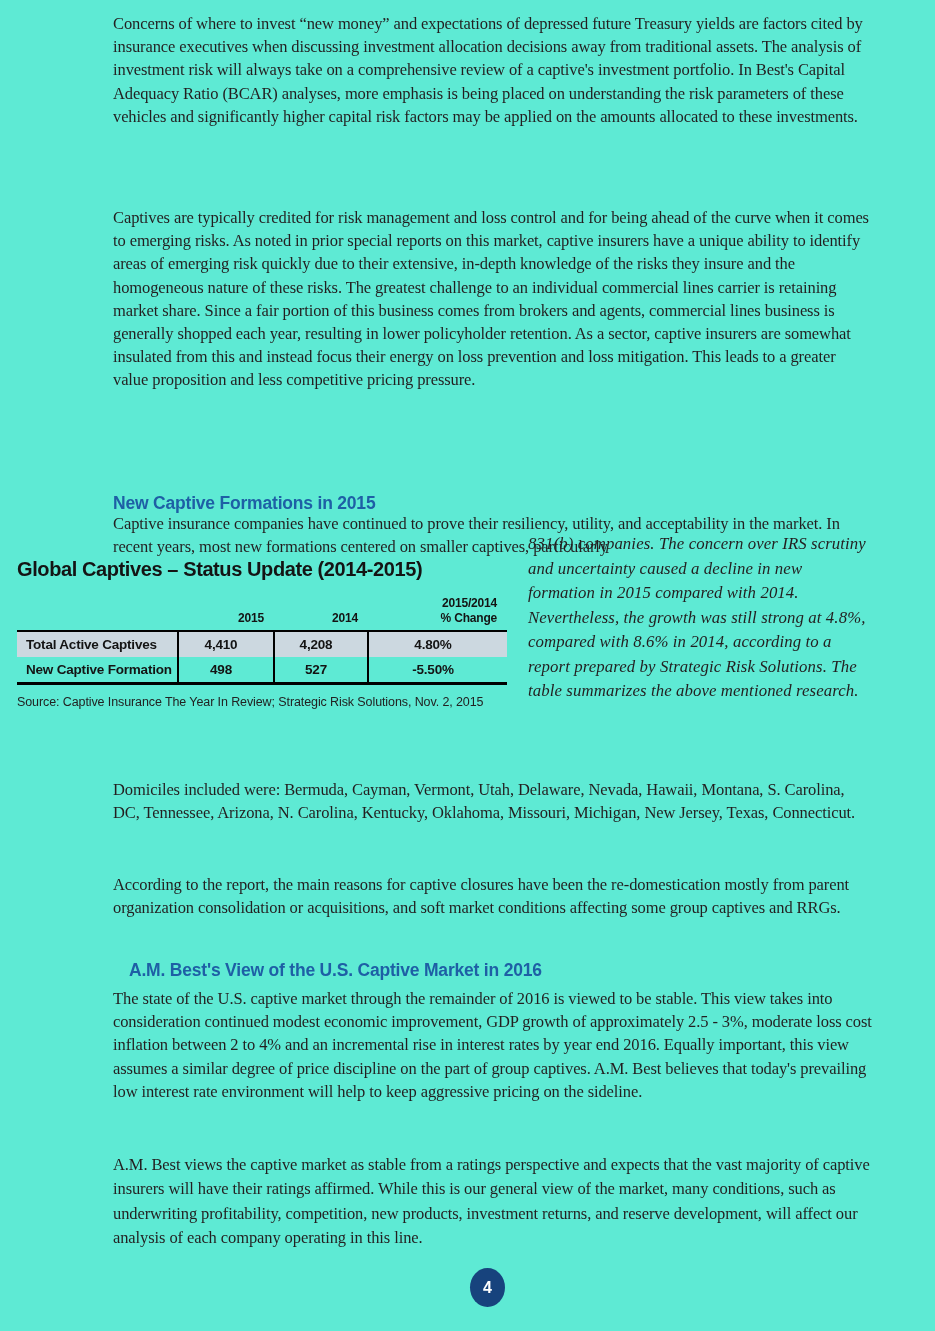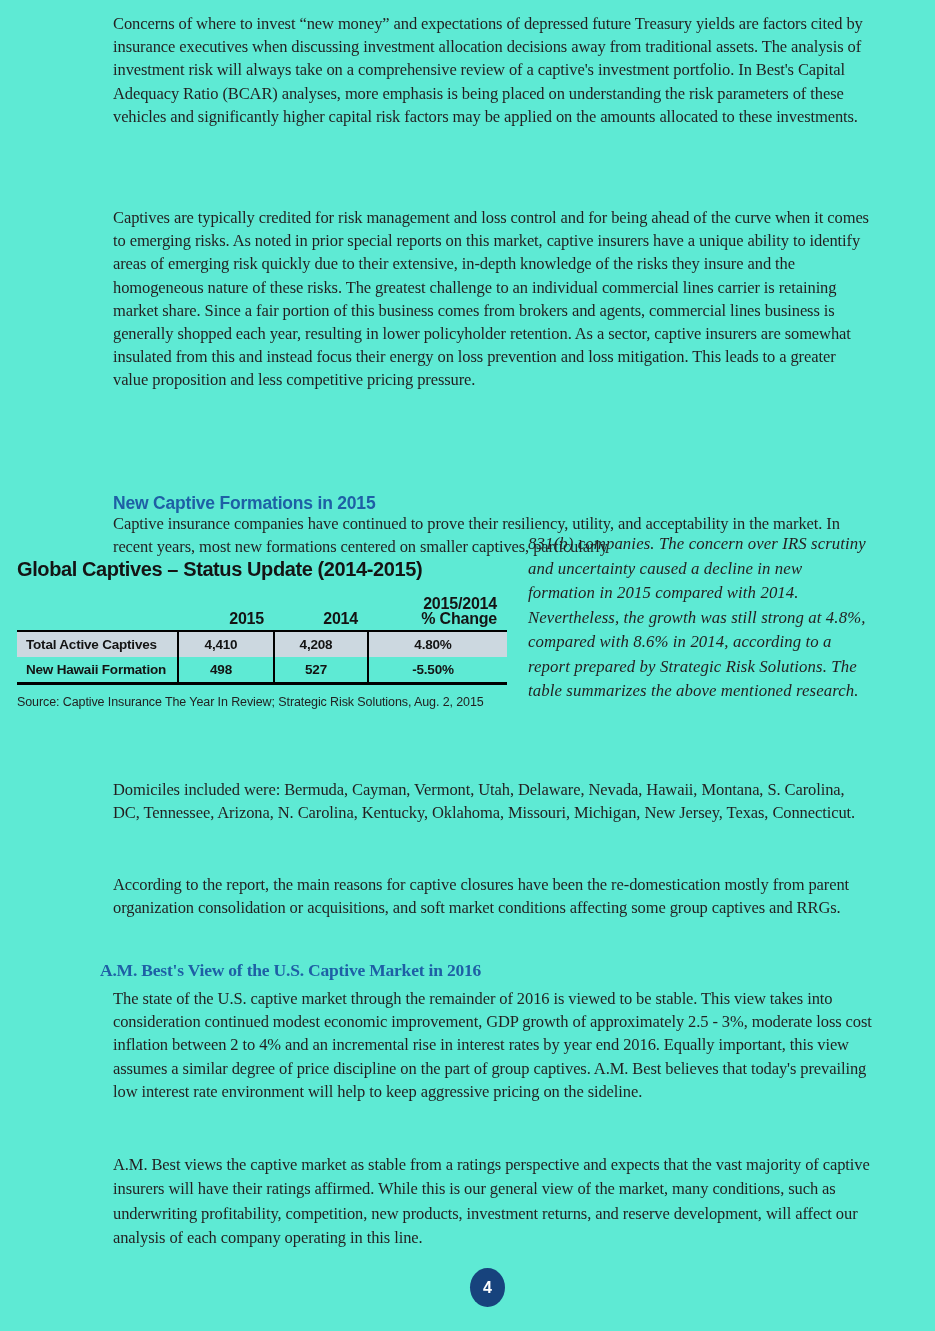--- a/index.html
+++ b/index.html
@@ -44,21 +44,21 @@
     margin-top: 17px;
   }
   table.exhibit-table {
     margin-top: 15px;
     width: 490px;
     border-collapse: collapse;
     table-layout: fixed;
     font-family: "Liberation Sans", sans-serif;
   }
   table.exhibit-table th {
-    font-size: 16px;
+    font-size: 12px;
     font-weight: bold;
     color: #141414;
     text-align: right;
     vertical-align: bottom;
     padding: 0 10px 4px 0;
     line-height: 15px;
     letter-spacing: -0.2px;
   }
   table.exhibit-table tbody {
     border-top: 2px solid #000;
@@ -139,38 +139,38 @@
         </tr>
       </thead>
       <tbody>
         <tr class="shaded">
           <td class="row-label">Total Active Captives</td>
           <td class="num">4,410</td>
           <td class="num">4,208</td>
           <td class="num">4.80%</td>
         </tr>
         <tr>
-          <td class="row-label">New Hawaii Formation</td>
+          <td class="row-label">New Captive Formation</td>
           <td class="num">498</td>
           <td class="num">527</td>
           <td class="num">-5.50%</td>
         </tr>
       </tbody>
     </table>
 
-    <div class="exhibit-source">Source: Captive Insurance The Year In Review; Strategic Risk Solutions, Aug. 2, 2015</div>
+    <div class="exhibit-source">Source: Captive Insurance The Year In Review; Strategic Risk Solutions, Nov. 2, 2015</div>
   </div>
 
   <div class="abs body-text right-col" style="left:528px; top:532px;font-style:italic;">831(b) companies. The concern over IRS scrutiny and uncertainty caused a decline in new formation in 2015 compared with 2014. Nevertheless, the growth was still strong at 4.8%, compared with 8.6% in 2014, according to a report prepared by Strategic Risk Solutions. The table summarizes the above mentioned research.</div>
 
   <div class="abs body-text" style="left:113px; top:873px; width:760px;">According to the report, the main reasons for captive closures have been the re-domestication mostly from parent organization consolidation or acquisitions, and soft market conditions affecting some group captives and RRGs.</div>
 
   <div class="abs body-text" style="left:113px; top:778px; width:760px;">Domiciles included were: Bermuda, Cayman, Vermont, Utah, Delaware, Nevada, Hawaii, Montana, S. Carolina, DC, Tennessee, Arizona, N. Carolina, Kentucky, Oklahoma, Missouri, Michigan, New Jersey, Texas, Connecticut.</div>
 
-  <div class="abs section-heading" style="left:100px; top:960px;font-family:Liberation Serif, serif;">A.M. Best's View of the U.S. Captive Market in 2016</div>
+  <div class="abs section-heading" style="left:129px; top:960px;">A.M. Best's View of the U.S. Captive Market in 2016</div>
 
   <div class="abs body-text" style="left:113px; top:987px; width:760px;">The state of the U.S. captive market through the remainder of 2016 is viewed to be stable. This view takes into consideration continued modest economic improvement, GDP growth of approximately 2.5 - 3%, moderate loss cost inflation between 2 to 4% and an incremental rise in interest rates by year end 2016. Equally important, this view assumes a similar degree of price discipline on the part of group captives. A.M. Best believes that today's prevailing low interest rate environment will help to keep aggressive pricing on the sideline.</div>
 
   <div class="abs body-text" style="left:113px; top:1153px; width:772px; line-height:24.3px;">A.M. Best views the captive market as stable from a ratings perspective and expects that the vast majority of captive insurers will have their ratings affirmed. While this is our general view of the market, many conditions, such as underwriting profitability, competition, new products, investment returns, and reserve development, will affect our analysis of each company operating in this line.</div>
 
   <div class="abs page-number-badge" style="left:470px; top:1268px;">
     <span>4</span>
   </div>
 
 </div>

